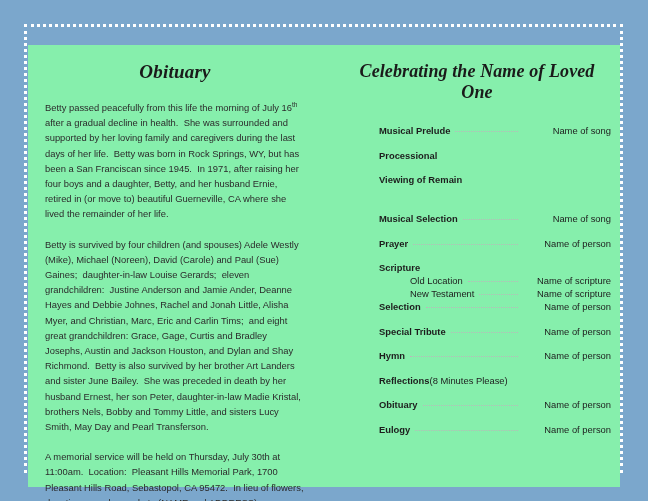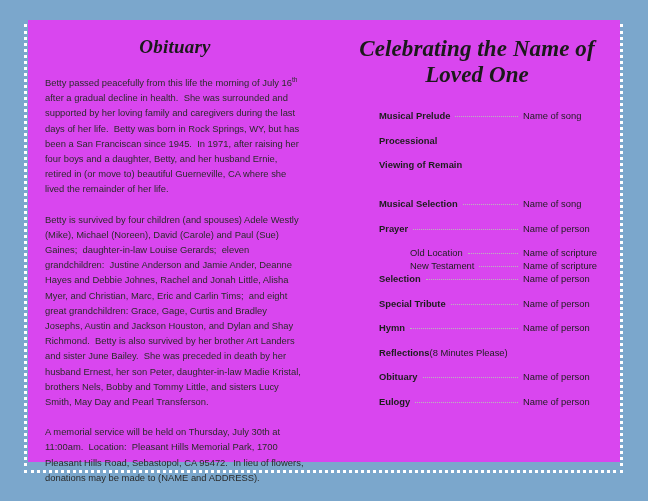--- a/index.html
+++ b/index.html
@@ -26,24 +26,24 @@
     left: 24px;
     top: 24px;
     width: 599px;
     height: 449px;
     border: 3px dotted #ffffff;
     box-sizing: border-box;
   }
   .paper {
     position: absolute;
     left: 28px;
-    top: 20px;
+    top: 45px;
     width: 592px;
     height: 442px;
-    background: #d946ef;
+    background: #86efac;
     box-sizing: border-box;
   }
   .columns {
     position: absolute;
     left: 0;
     top: 0;
     width: 592px;
     height: 442px;
   }
   .col-left {
@@ -65,21 +65,21 @@
     font-size: 19px;
     color: #1a1a1a;
     text-align: center;
     margin: 0 0 17px 0;
     letter-spacing: 0.2px;
   }
   .heading-celebrate {
     font-family: "Liberation Serif", serif;
     font-weight: bold;
     font-style: italic;
-    font-size: 23px;
+    font-size: 18px;
     color: #1a1a1a;
     text-align: center;
     margin: 0 0 22px 0;
     letter-spacing: 0.1px;
   }
   .obit-para {
     font-size: 9.4px;
     line-height: 15.2px;
     color: #2b2b2b;
     margin: 0 0 15px 0;
@@ -132,21 +132,21 @@
     top: -2px;
     border-bottom: 1px dotted #b9b9b9;
     height: 1px;
   }
   .leader.hidden {
     border-bottom: none;
   }
   .prog-value {
     flex: 0 0 auto;
     width: 88px;
-    text-align: left;
+    text-align: right;
     color: #1d1d1d;
     white-space: nowrap;
   }
   .prog-value.empty {
     width: 0;
   }
 </style>
 </head>
 <body>
 
@@ -189,20 +189,25 @@
             <div class="prog-row">
               <span class="prog-label">Musical Selection</span>
               <span class="leader"></span>
               <span class="prog-value">Name of song</span>
             </div>
             <div class="prog-row">
               <span class="prog-label">Prayer</span>
               <span class="leader"></span>
               <span class="prog-value">Name of person</span>
             </div>
+            <div class="prog-row group-head">
+              <span class="prog-label">Scripture</span>
+              <span class="leader hidden"></span>
+              <span class="prog-value empty"></span>
+            </div>
             <div class="prog-row sub-row group-head">
               <span class="prog-sub-label">Old Location</span>
               <span class="leader"></span>
               <span class="prog-value">Name of scripture</span>
             </div>
             <div class="prog-row sub-row">
               <span class="prog-sub-label">New Testament</span>
               <span class="leader"></span>
               <span class="prog-value">Name of scripture</span>
             </div>

